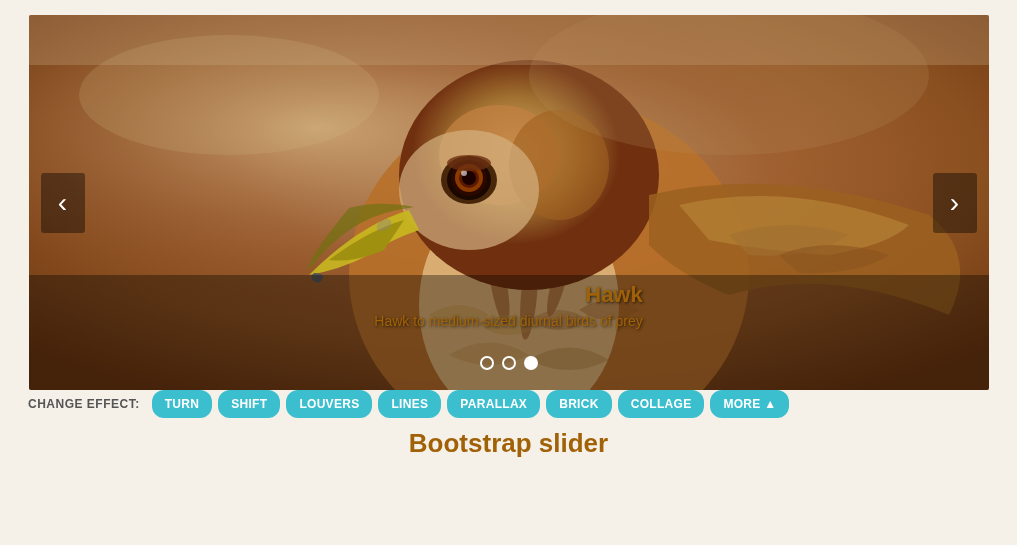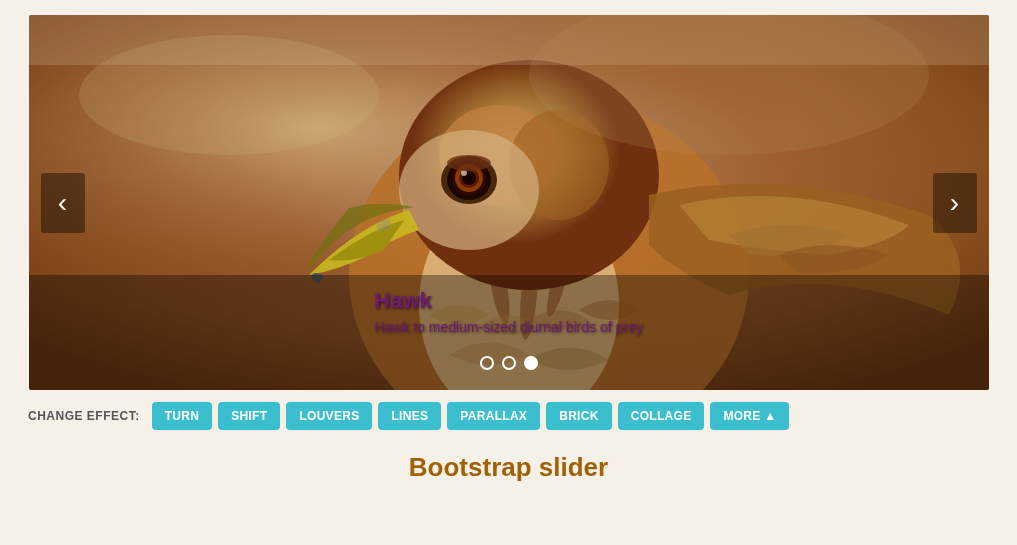--- a/index.html
+++ b/index.html
@@ -16,25 +16,25 @@
       position: relative;
       width: 960px;
       height: 375px;
       margin: 15px auto 0;
       overflow: hidden;
       border-radius: 2px;
     }
 
     .carousel-caption {
       position: absolute;
-      bottom: 55px;
+      bottom: 61px;
       left: 50%;
       transform: translateX(-50%);
-      text-align: left;
-      color: #701a75;
+      text-align: right;
+      color: #a16207;
       text-shadow: 1px 1px 3px rgba(0,0,0,0.7);
       white-space: nowrap;
     }
 
     .carousel-caption h3 {
       font-size: 22px;
       font-weight: bold;
       margin-bottom: 5px;
     }
 
@@ -90,38 +90,38 @@
 
     .carousel-next {
       right: 12px;
     }
 
     
     .effects-row {
       display: flex;
       align-items: center;
       gap: 6px;
-      padding: 12px 28px;
+      padding: 0 28px;
       flex-wrap: nowrap;
     }
 
     .effects-label {
       color: #555;
       font-size: 12px;
       font-weight: bold;
       letter-spacing: 0.5px;
       margin-right: 6px;
       white-space: nowrap;
     }
 
     .effect-btn {
       background-color: #3bbfce;
       color: white;
       border: none;
-      border-radius: 4px;
+      border-radius: 12px;
       padding: 7px 13px;
       font-size: 12px;
       font-weight: bold;
       cursor: pointer;
       text-transform: uppercase;
       letter-spacing: 0.3px;
       white-space: nowrap;
     }
 
     .effect-btn.active {

